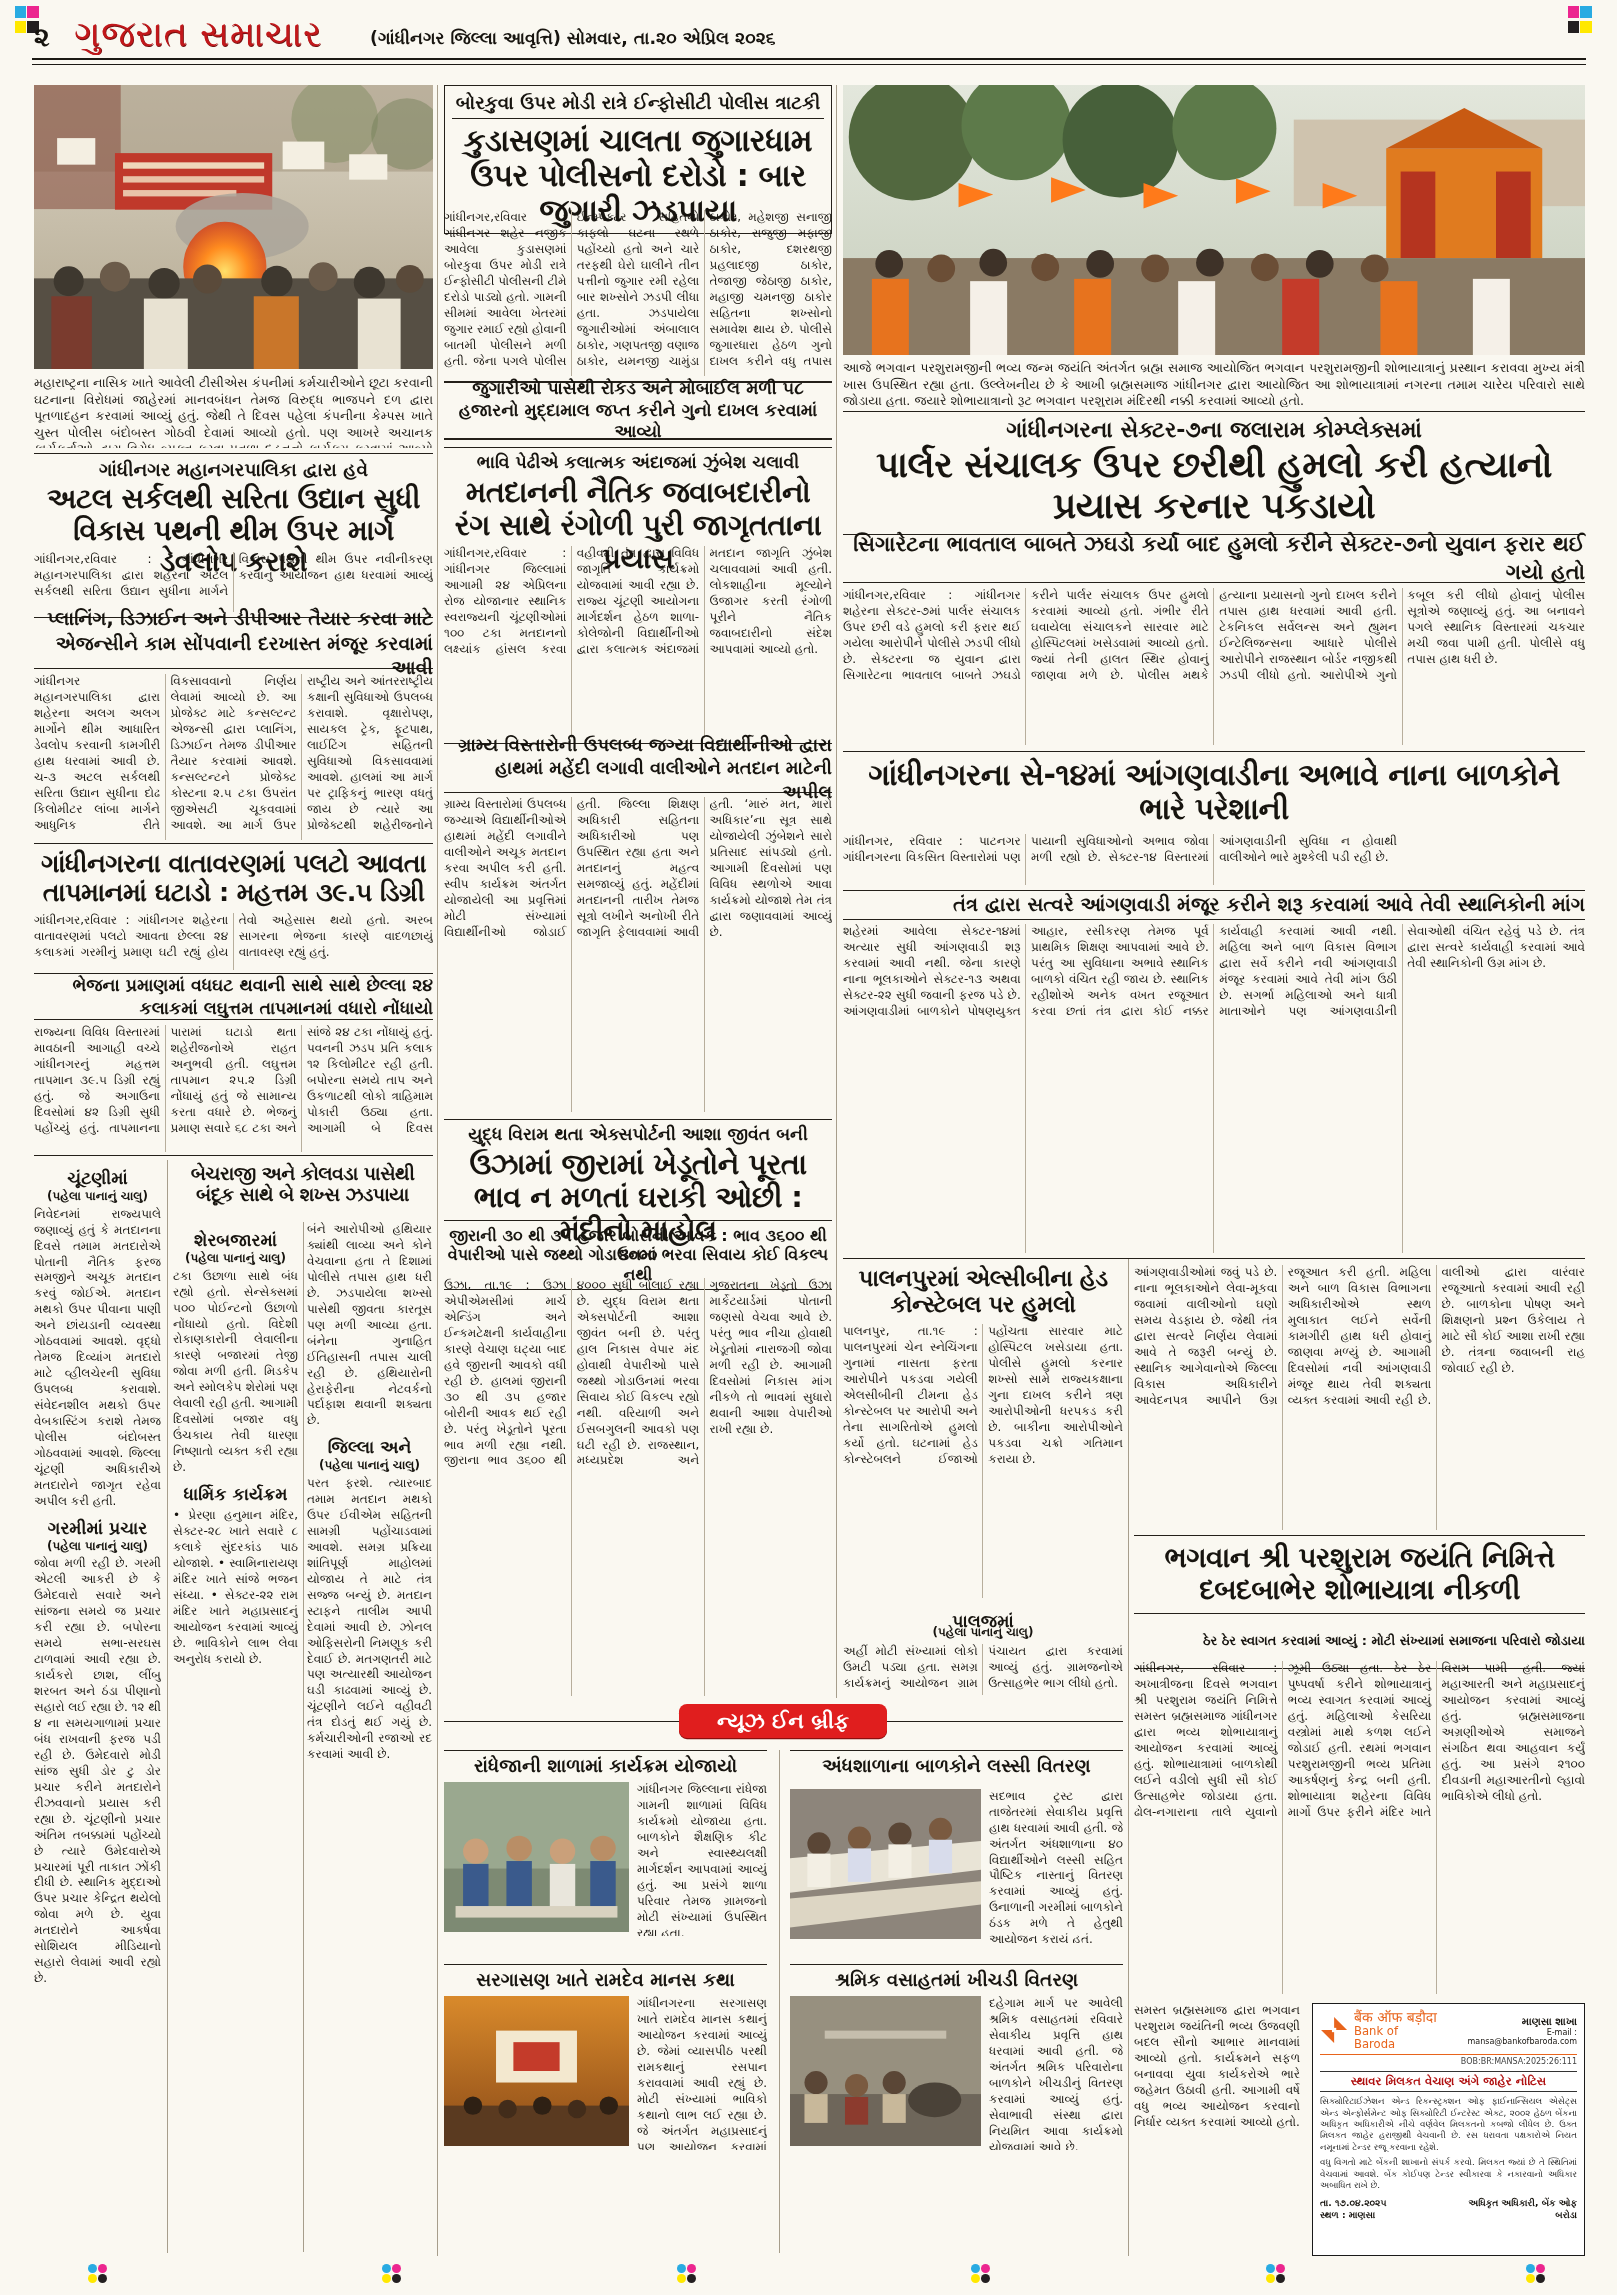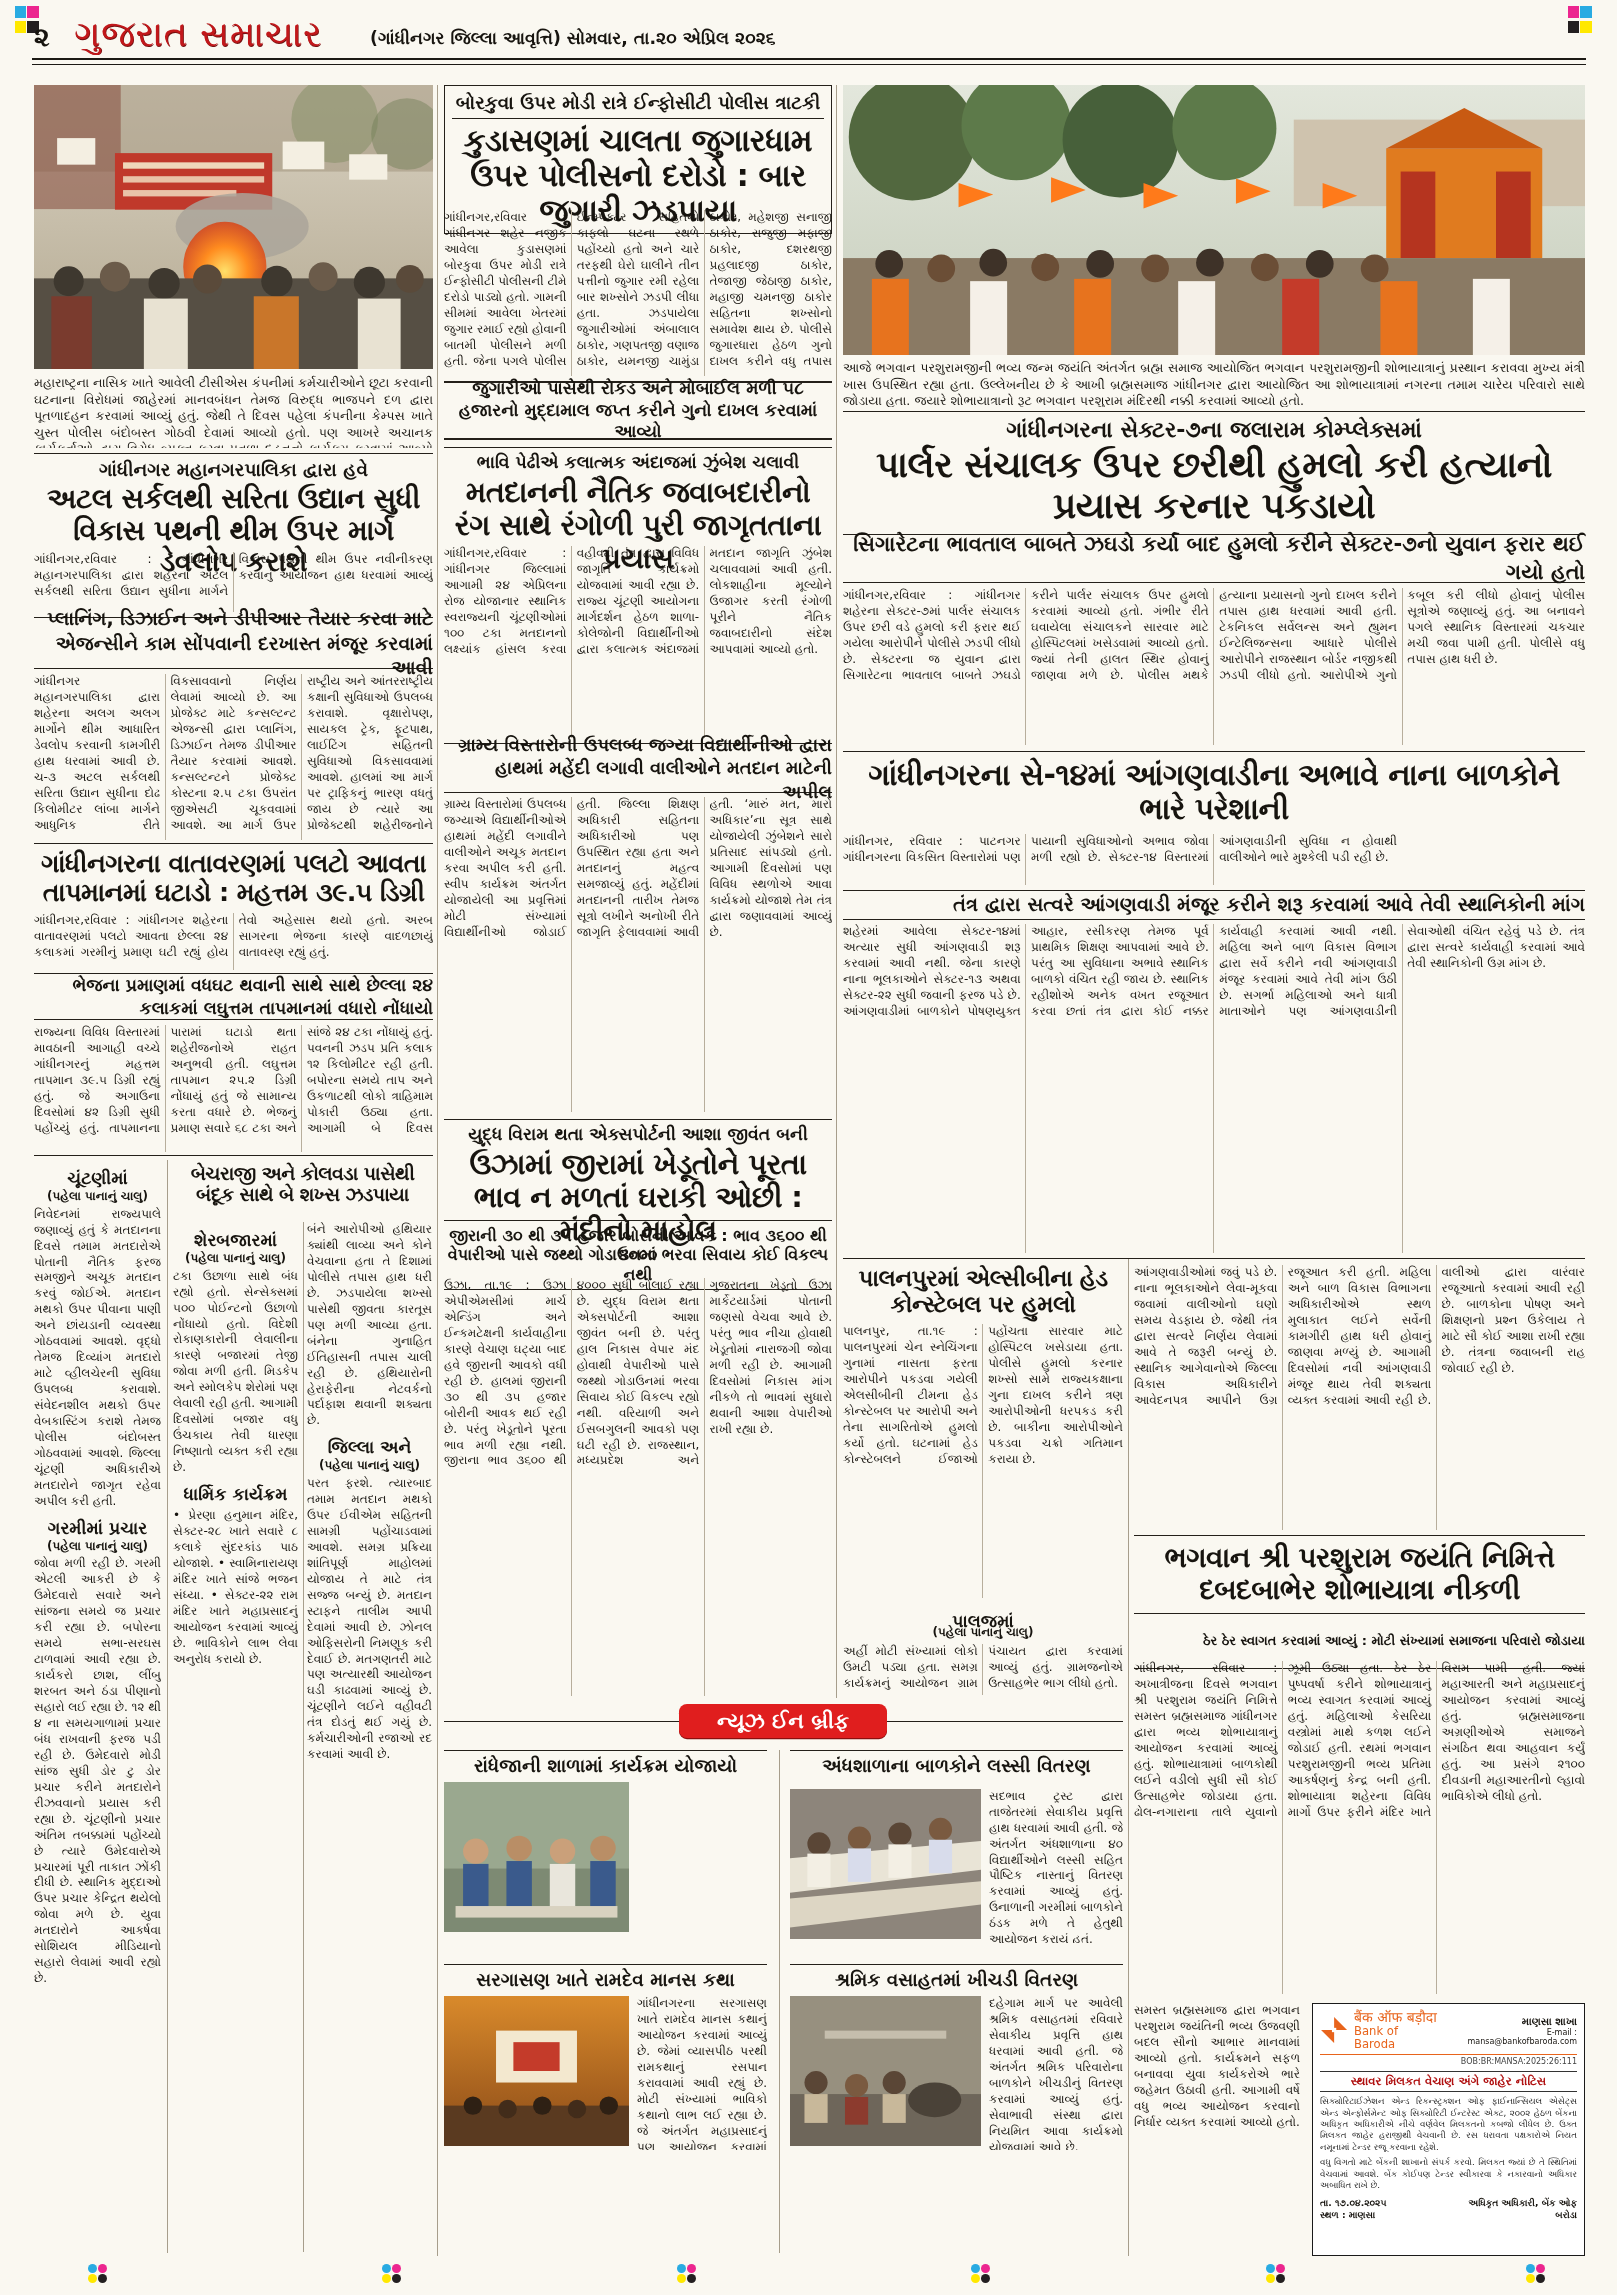--- a/index.html
+++ b/index.html
@@ -308,20 +308,21 @@
             <rect x="33" y="142" width="44" height="80" fill="#3a5a8c"></rect>
           <circle cx="130" cy="115" r="22" fill="#b98e66"></circle>
             <rect x="108" y="137" width="44" height="85" fill="#3a5a8c"></rect>
           <circle cx="205" cy="120" r="22" fill="#caa07a"></circle>
             <rect x="183" y="142" width="44" height="80" fill="#e9e6dc"></rect>
           <circle cx="275" cy="115" r="22" fill="#b98e66"></circle>
             <rect x="253" y="137" width="44" height="85" fill="#3a5a8c"></rect>
           <rect x="20" y="215" width="280" height="20" fill="#d8d2c0"></rect>
         </svg>
       </div>
+      <div class="body-text" style="font-size:12px">ગાંધીનગર જિલ્લાના રાંધેજા ગામની શાળામાં વિવિધ કાર્યક્રમો યોજાયા હતા. બાળકોને શૈક્ષણિક કીટ અને સ્વાસ્થ્યલક્ષી માર્ગદર્શન આપવામાં આવ્યું હતું. આ પ્રસંગે શાળા પરિવાર તેમજ ગ્રામજનો મોટી સંખ્યામાં ઉપસ્થિત રહ્યા હતા.</div>
     </div>
   </div>
 
   <div class="abs" style="left:790px;top:1750px;width:333px">
     <div class="brief-head" style="font-size:18.5px">અંધશાળાના બાળકોને લસ્સી વિતરણ</div>
     <div class="brief-row" style="margin-top:12px;height:154px">
       <div style="width:191px;height:150px;flex:none">
         <svg class="photo" viewBox="0 0 330 260" preserveAspectRatio="none">
           <rect width="330" height="260" fill="#8d857b"></rect>
           <polygon points="0,120 330,90 330,140 0,180" fill="#e9e4d6"></polygon>

